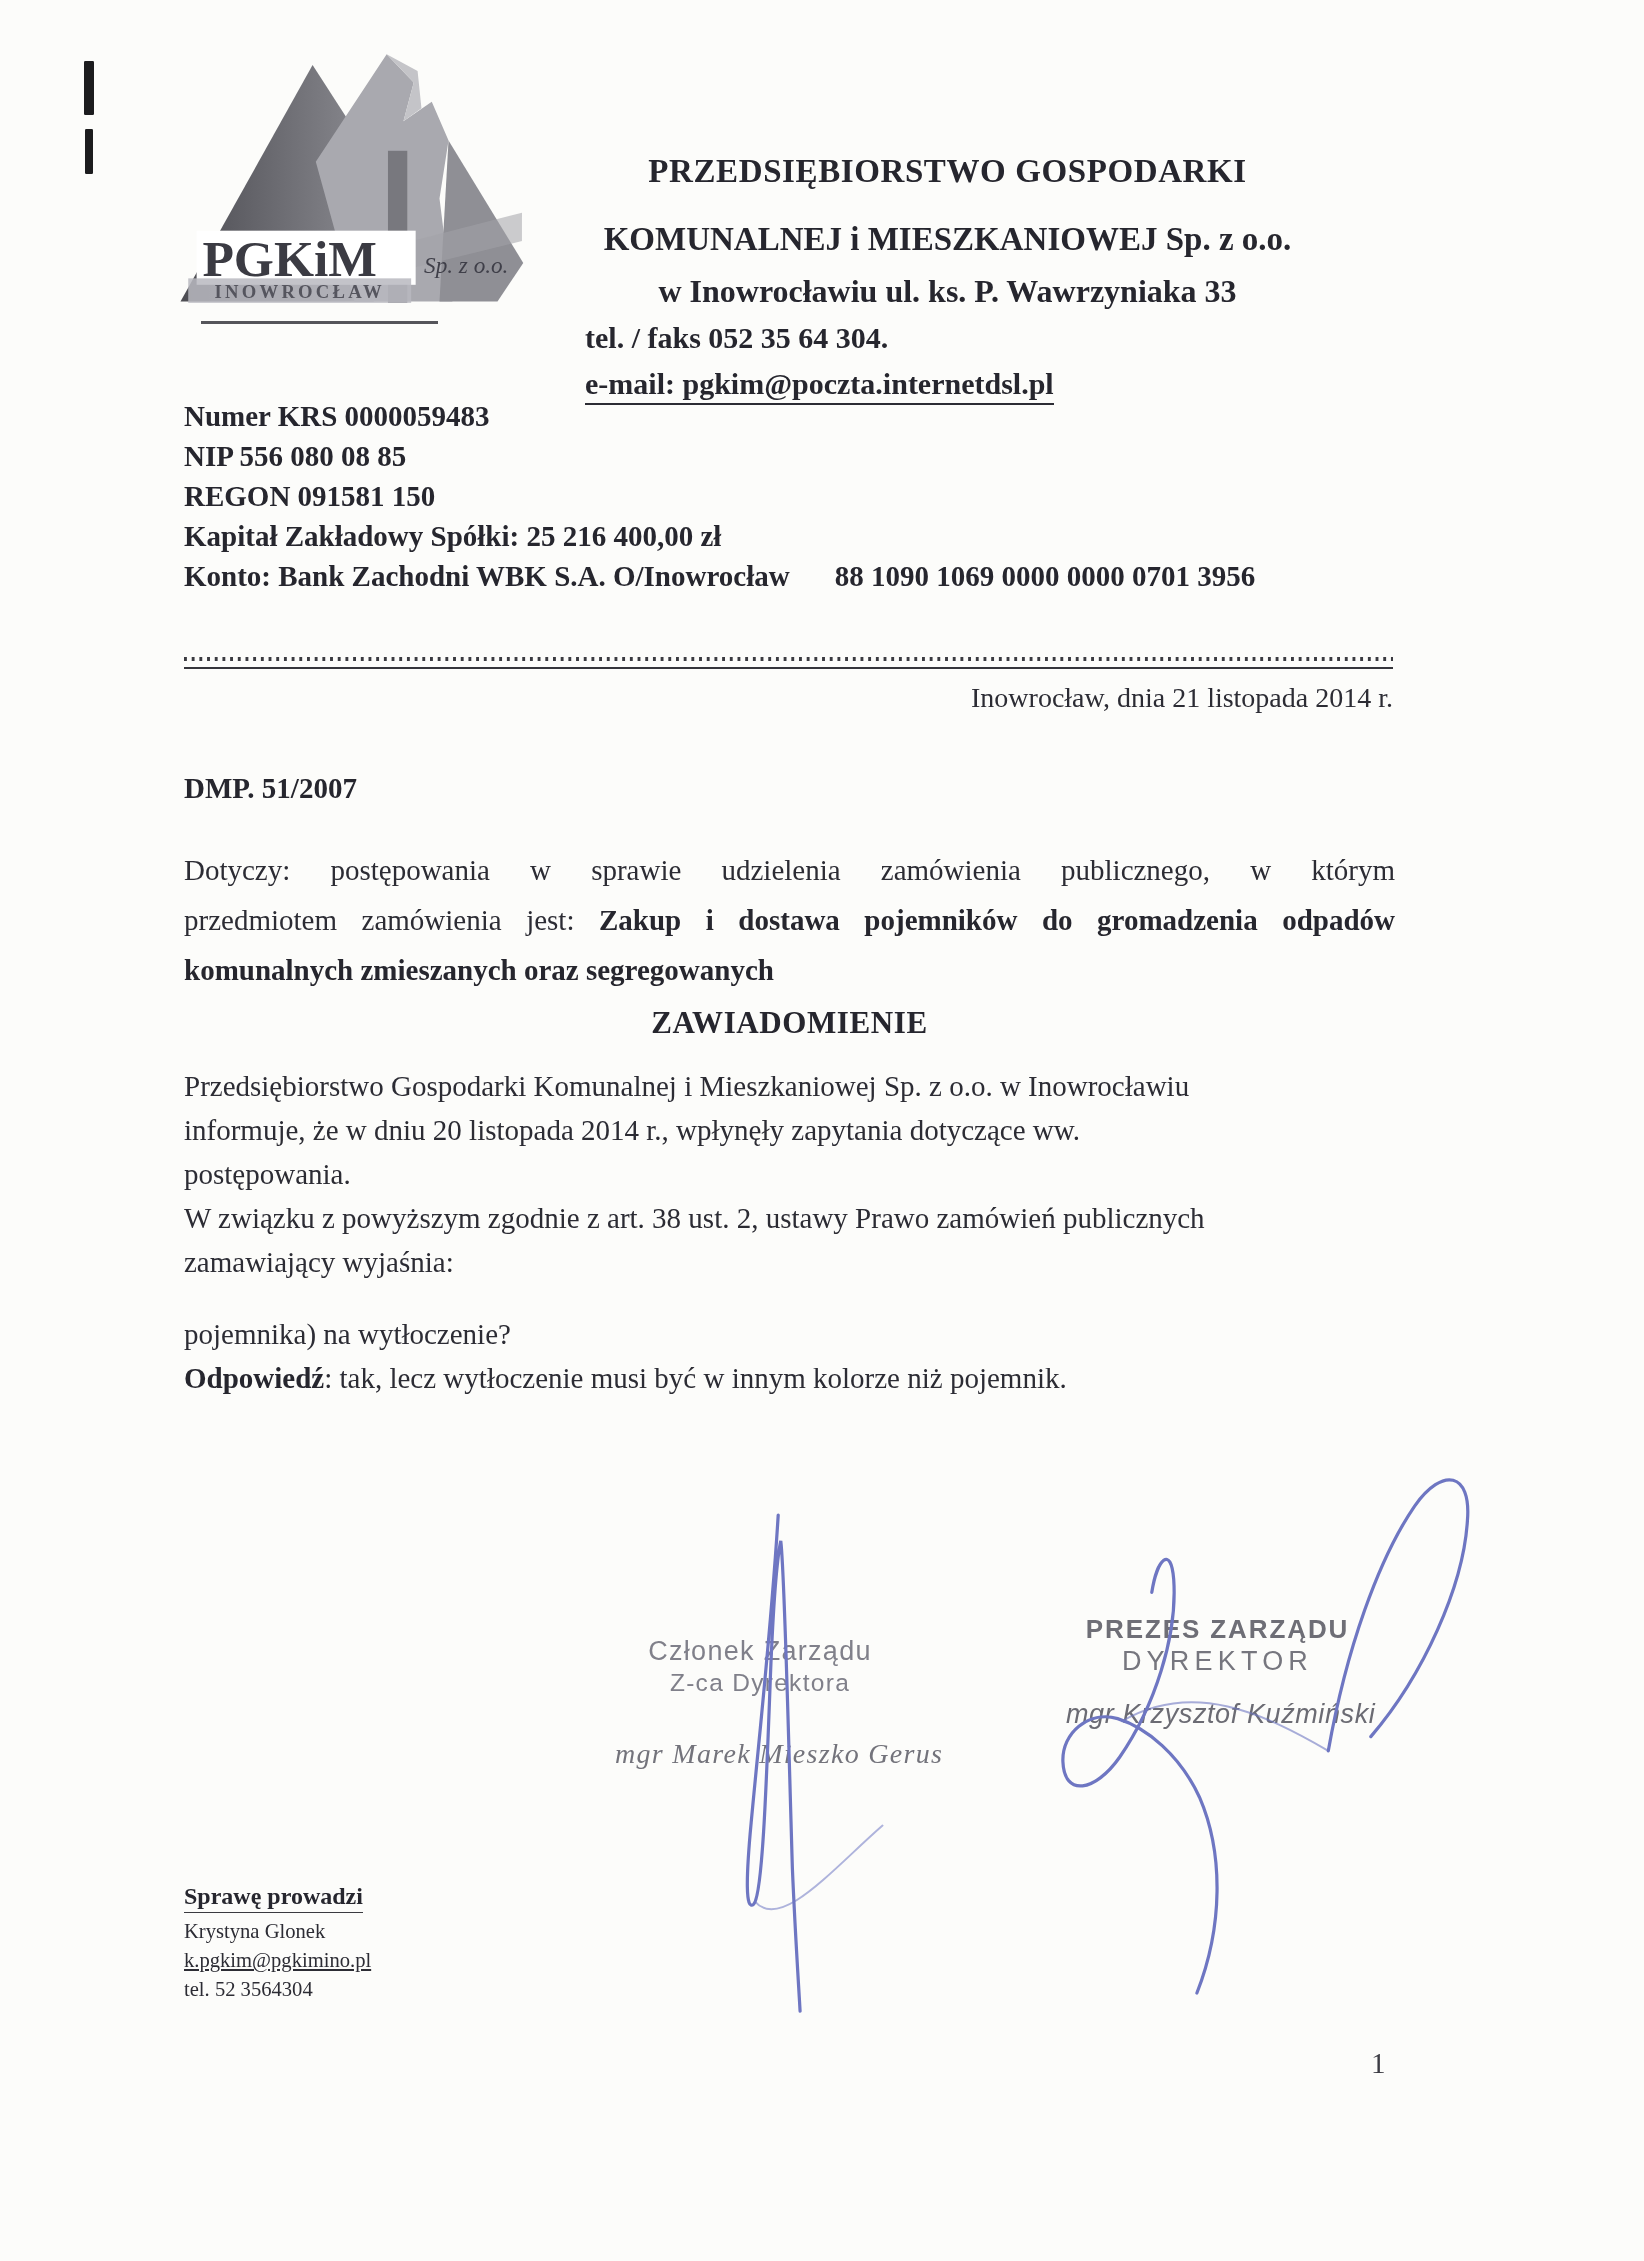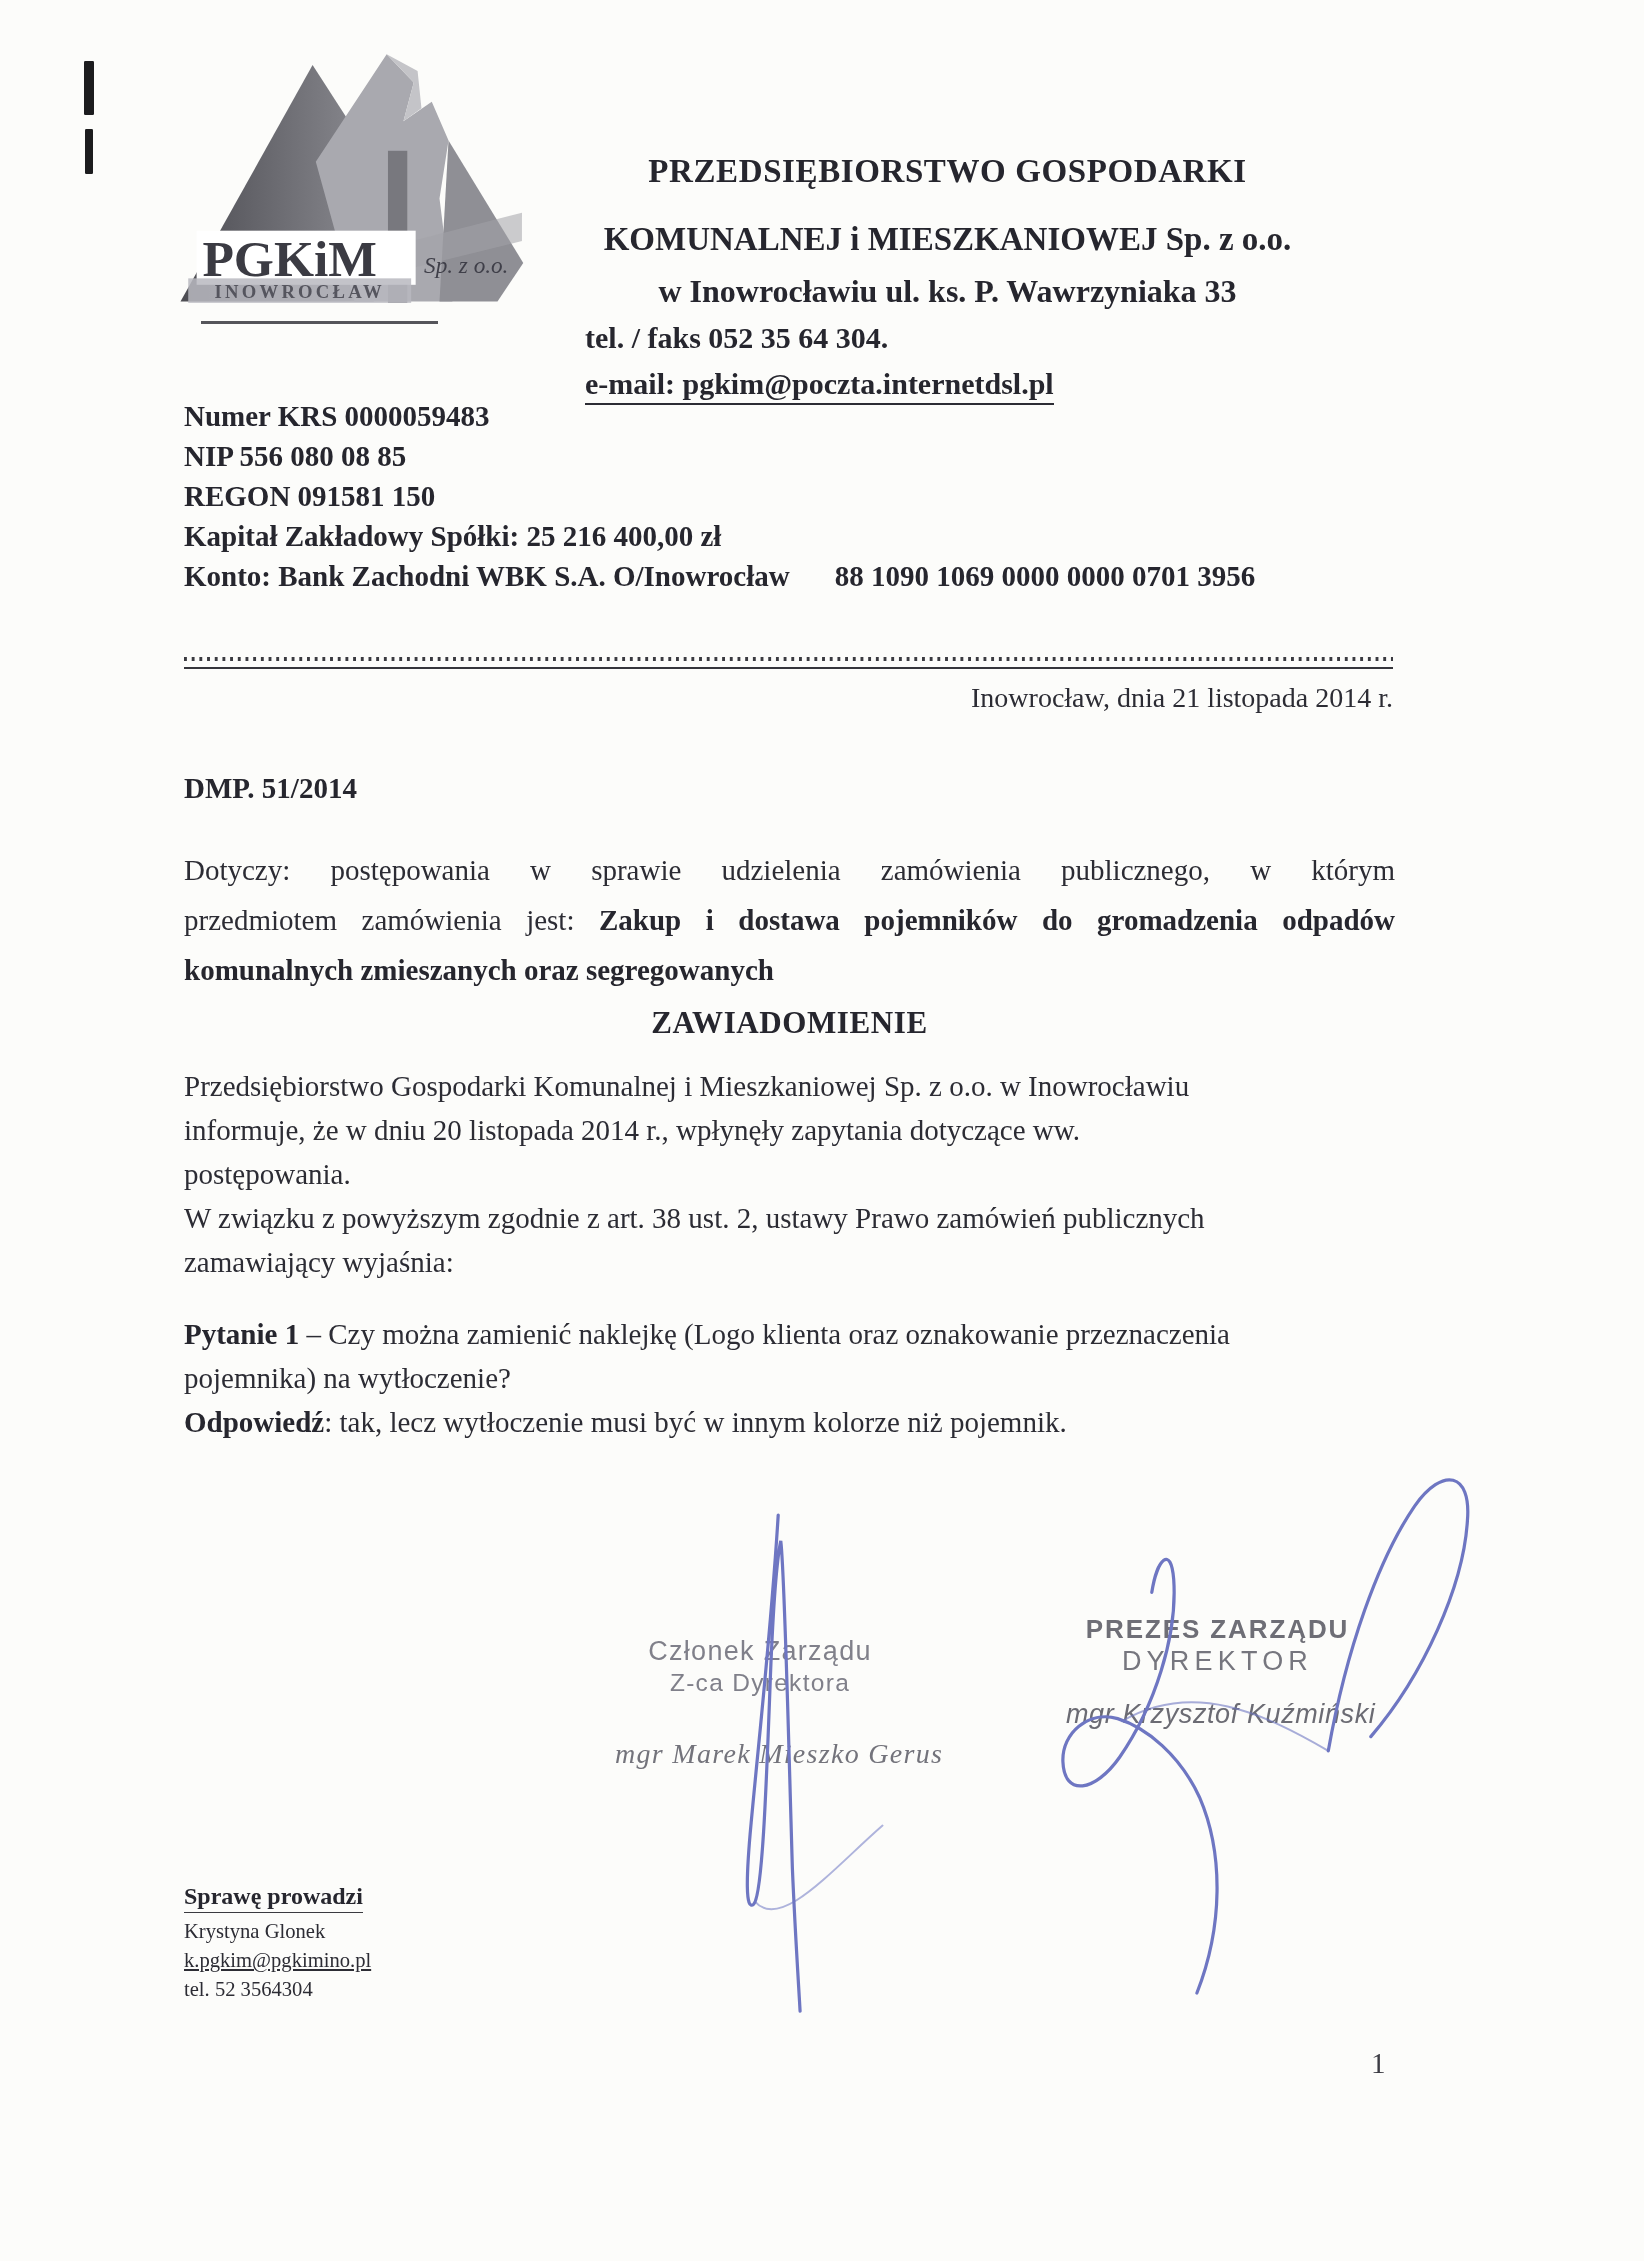--- a/index.html
+++ b/index.html
@@ -113,40 +113,39 @@
     <div><span>Konto: Bank Zachodni WBK S.A. O/Inowrocław</span><span class="acct-gap"></span><span>88 1090 1069 0000 0000 0701 3956</span></div>
   </div>
 
   <div class="abs separator">
     <div class="sep-dots"></div>
     <div class="sep-solid"></div>
   </div>
 
   <div class="abs dateline">Inowrocław, dnia 21 listopada 2014 r.</div>
 
-  <div class="abs reference">DMP. 51/2014</div>
+  <div class="abs reference">DMP. 51/2007</div>
 
   <div class="abs subject">
     <div class="just">Dotyczy: postępowania w sprawie udzielenia zamówienia publicznego, w którym</div>
     <div class="just"><span>przedmiotem zamówienia jest: </span><b>Zakup i dostawa pojemników do gromadzenia odpadów</b></div>
     <div><b>komunalnych zmieszanych oraz segregowanych</b></div>
   </div>
 
   <div class="abs notice-title">ZAWIADOMIENIE</div>
 
   <div class="abs body-block">
     <div>Przedsiębiorstwo Gospodarki Komunalnej i Mieszkaniowej Sp. z o.o. w Inowrocławiu</div>
     <div>informuje, że w dniu 20 listopada 2014 r., wpłynęły zapytania dotyczące ww.</div>
     <div>postępowania.</div>
     <div>W związku z powyższym zgodnie z art. 38 ust. 2, ustawy Prawo zamówień publicznych</div>
     <div>zamawiający wyjaśnia:</div>
   </div>
 
   <div class="abs qa">
-    <div><b>Pytanie 1</b><span> – Czy można zamienić naklejkę (Logo klienta oraz oznakowanie przeznaczenia</span></div>
     <div>pojemnika) na wytłoczenie?</div>
     <div><b>Odpowiedź</b><span>: tak, lecz wytłoczenie musi być w innym kolorze niż pojemnik.</span></div>
   </div>
 
   <div class="abs sig-left">
     <div class="t1">Członek Zarządu</div>
     <div class="t2">Z-ca Dyrektora</div>
     <div class="nm">mgr Marek Mieszko Gerus</div>
   </div>
   <div class="abs sig-right">

